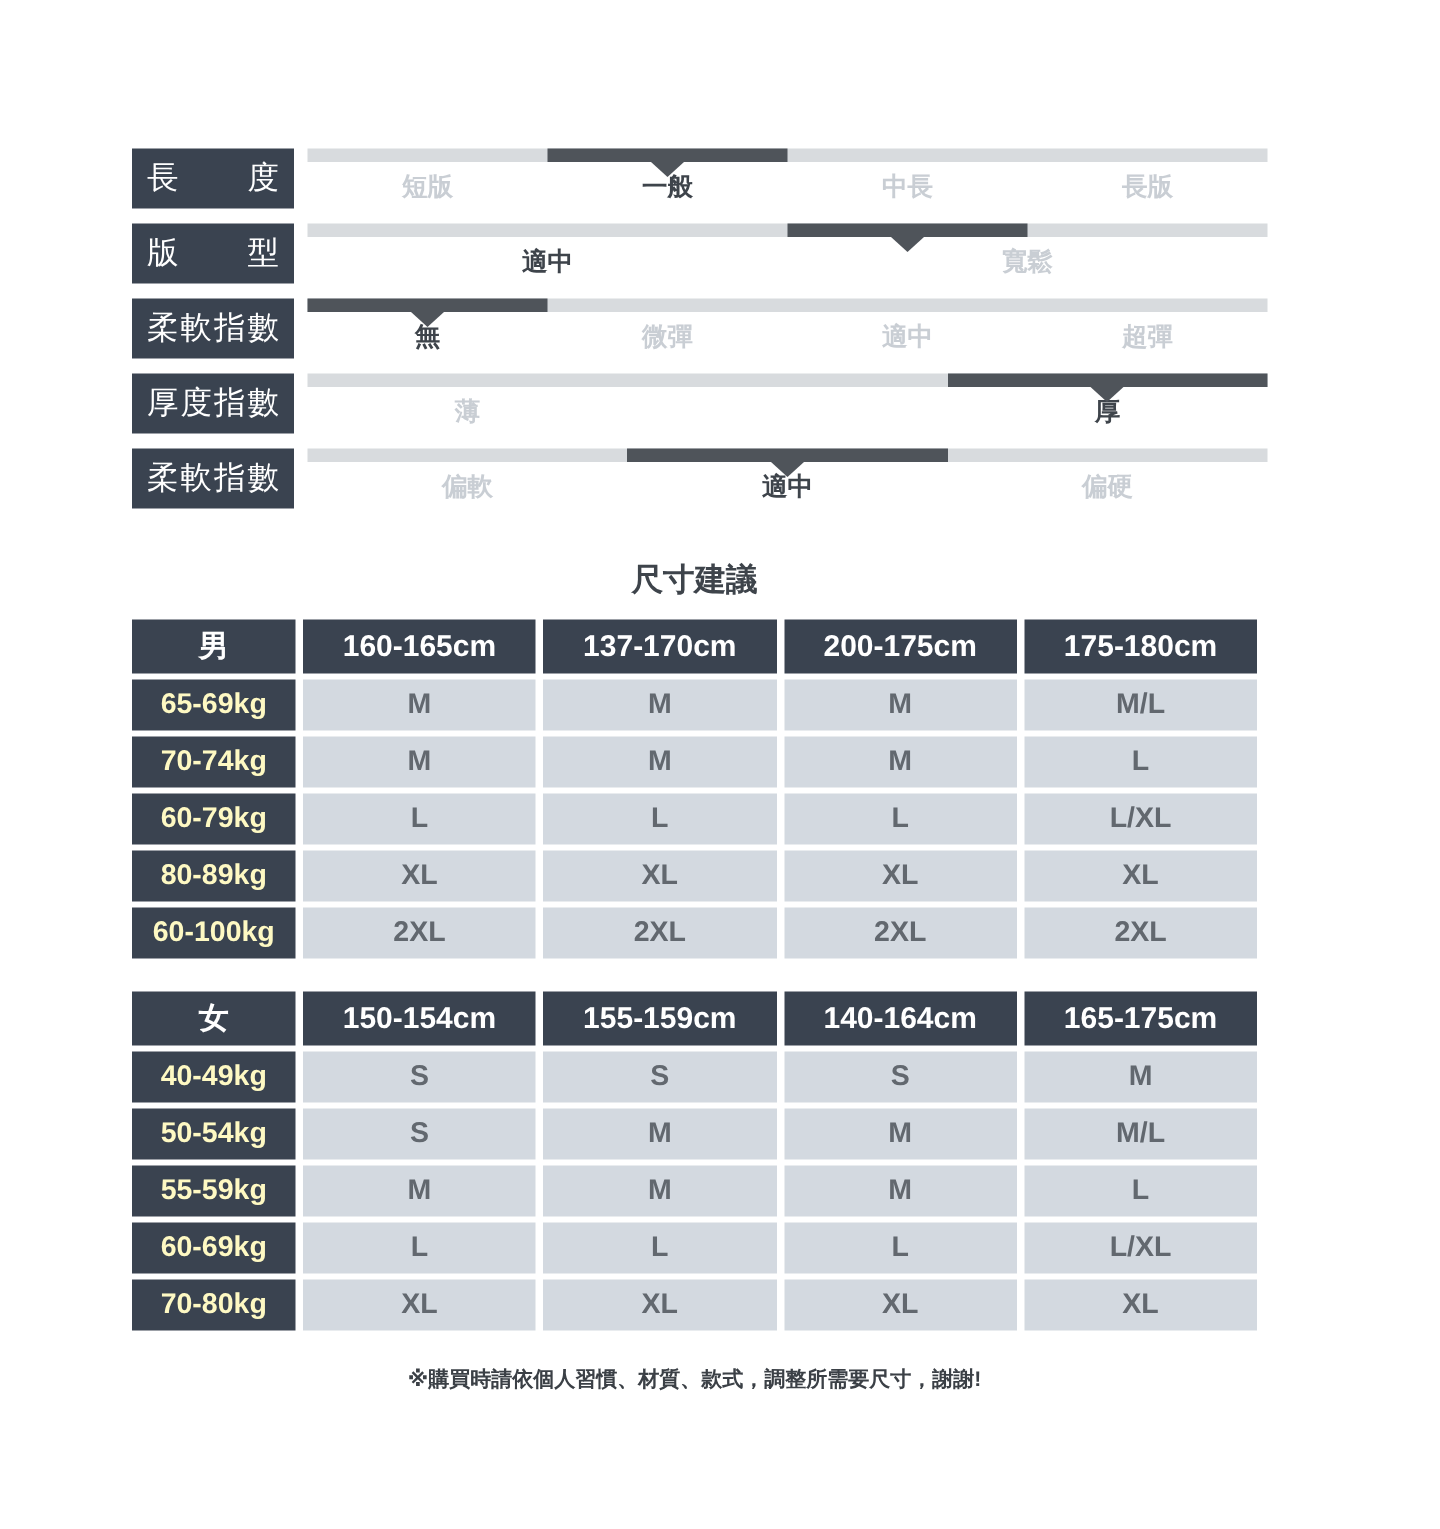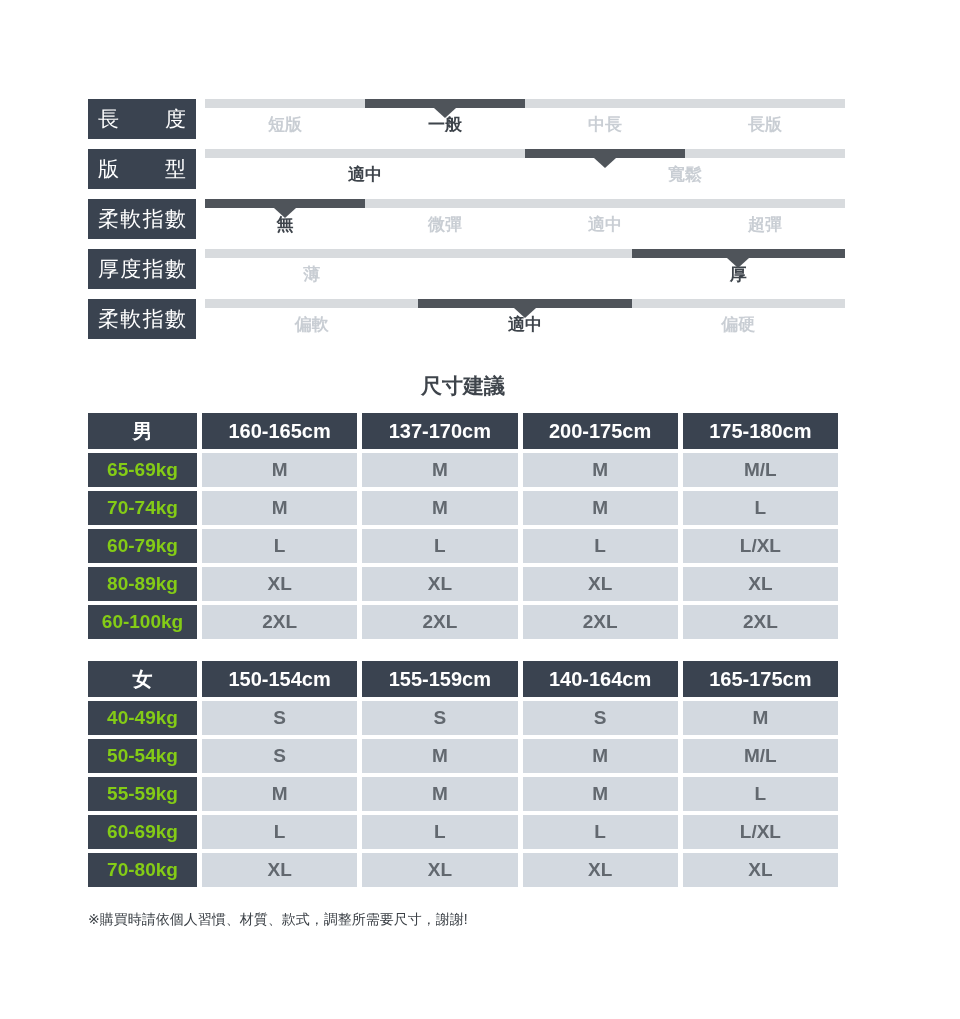--- a/index.html
+++ b/index.html
@@ -41,24 +41,24 @@
   
   .size-title{
     width:100%;text-align:center;font-size:21px;font-weight:bold;color:var(--seltx);
     margin-top:33px;margin-bottom:13px;
   }
   .stable{
     display:grid;grid-template-columns:109px repeat(4,1fr);
     column-gap:5px;row-gap:4px;width:750px;margin-bottom:22px;
   }
   .hcell{background:var(--dark);color:#fff;font-weight:bold;font-size:20px;height:36px;line-height:36px;text-align:center;}
-  .lcell{background:var(--dark);color:#84cc16;font-weight:bold;font-size:19px;height:34px;line-height:34px;text-align:center;}
+  .lcell{background:var(--dark);color:#fef9c3;font-weight:bold;font-size:19px;height:34px;line-height:34px;text-align:center;}
   .dcell{background:var(--cellbg);color:var(--celltx);font-weight:bold;font-size:19px;height:34px;line-height:34px;text-align:center;}
 
-  .note{font-size:14px;font-weight:normal;color:#3b4046;margin-top:24px;}
+  .note{font-size:14px;font-weight:bold;color:#3b4046;margin-top:24px;text-align:center;}
 </style>
 </head>
 <body>
 
 <div class="content">
   <section id="sliders">
       <div class="srow">
         <div class="sbox">長度</div>
         <div class="sbar">
           <div class="track">

